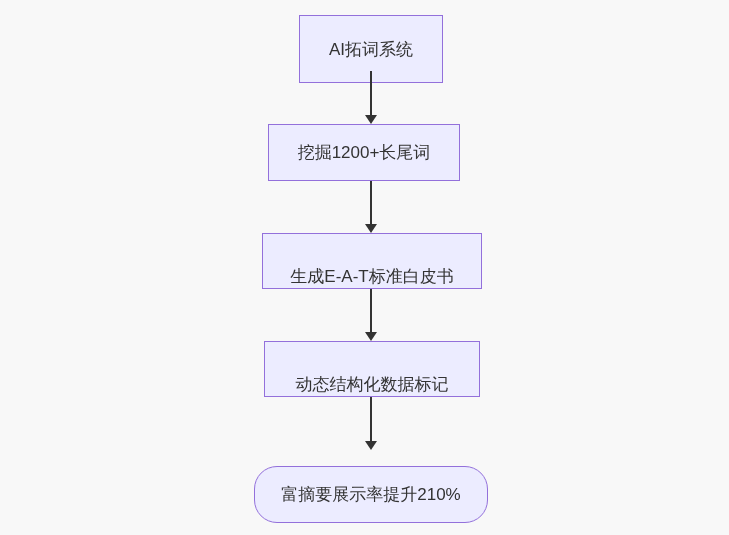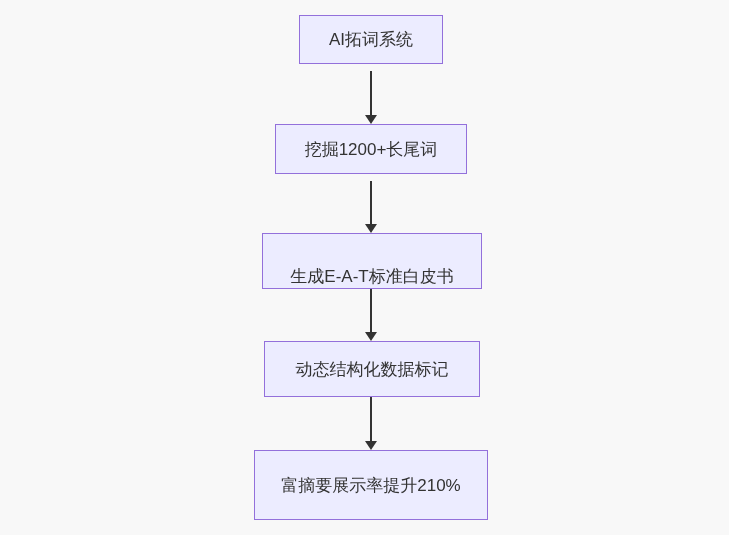--- a/index.html
+++ b/index.html
@@ -56,53 +56,53 @@
     border-left: 6px solid transparent;
     border-right: 6px solid transparent;
     border-top: 9px solid #333333;
   }
 </style>
 </head>
 <body>
 
 <div class="canvas">
 
-  <div class="node" style="left:299px; top:15px;  width:144px; height:49px;">
+  <div class="node" style="left:299px; top:15px;  width:144px; height:68px;">
     <span>AI拓词系统</span>
   </div>
 
   <div class="edge" style="left:371px; top:71px; height:53px;">
     <div class="line"></div>
     <div class="arrowhead"></div>
   </div>
 
-  <div class="node" style="left:275px; top:124px; width:192px; height:50px;">
+  <div class="node" style="left:268px; top:124px; width:192px; height:57px;">
     <span>挖掘1200+长尾词</span>
   </div>
 
   <div class="edge" style="left:371px; top:181px; height:52px;">
     <div class="line"></div>
     <div class="arrowhead"></div>
   </div>
 
   <div class="node" style="left:262px; top:233px; width:220px; height:56px;align-items:flex-end;">
     <span>生成E-A-T标准白皮书</span>
   </div>
 
   <div class="edge" style="left:371px; top:289px; height:52px;">
     <div class="line"></div>
     <div class="arrowhead"></div>
   </div>
 
-  <div class="node" style="left:264px; top:341px; width:216px; height:56px;">
+  <div class="node" style="left:264px; top:341px; width:216px; height:56px;align-items:flex-end;">
     <span>动态结构化数据标记</span>
   </div>
 
   <div class="edge" style="left:371px; top:397px; height:53px;">
     <div class="line"></div>
     <div class="arrowhead"></div>
   </div>
 
-  <div class="node" style="left:254px; top:450px; width:234px; height:70px;">
+  <div class="node" style="left:254px; top:466px; width:234px; height:57px;border-radius:23px;">
     <span>富摘要展示率提升210%</span>
   </div>
 
 </div>
 
 </body></html>

